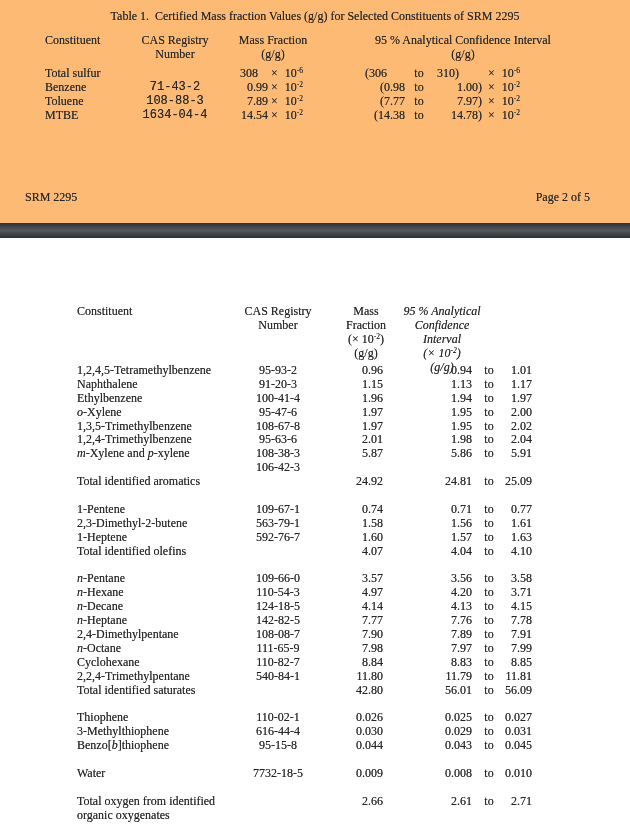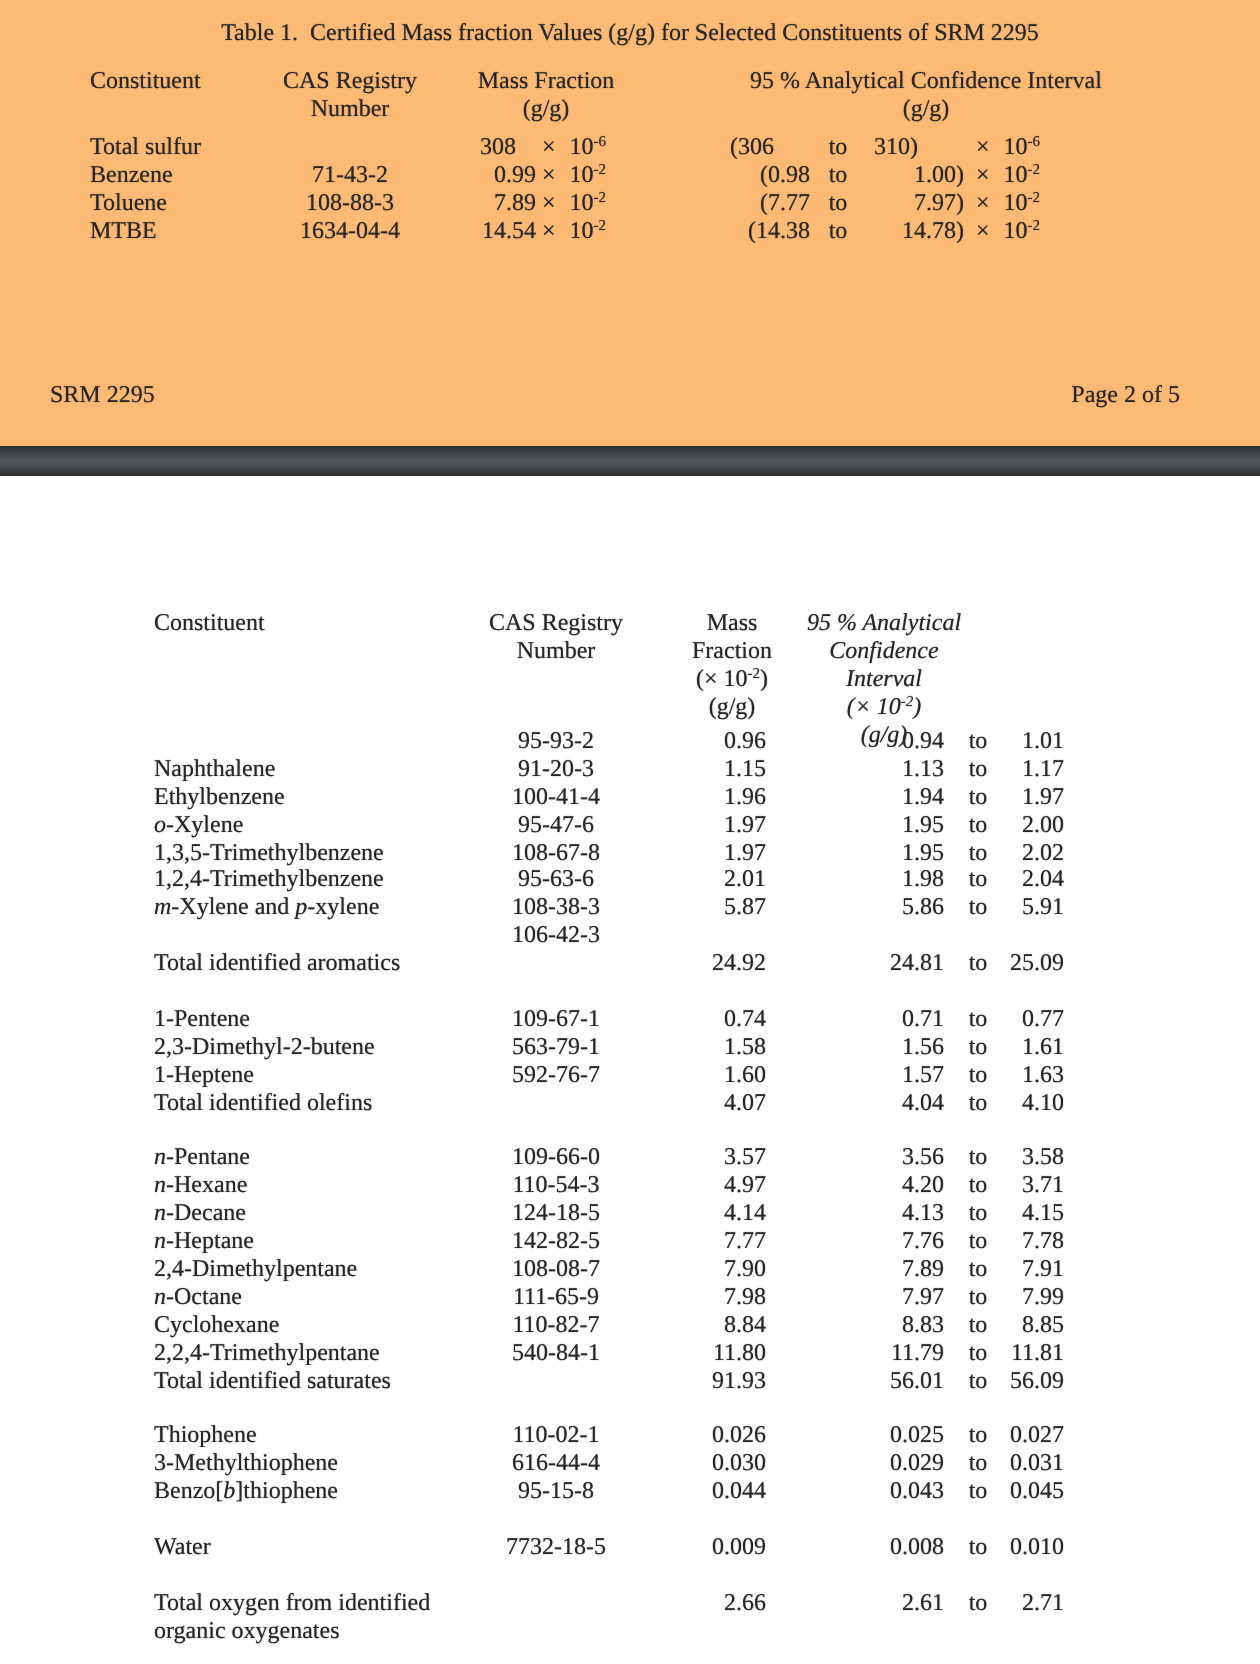--- a/index.html
+++ b/index.html
@@ -24,21 +24,21 @@
   .hline { line-height:14px; }
   .h-con { position:absolute; left:45px; top:33px; }
   .h-cas { position:absolute; left:130px; top:33px; width:90px; text-align:center; }
   .h-mf  { position:absolute; left:226px; top:33px; width:94px; text-align:center; }
   .h-ci  { position:absolute; left:353px; top:33px; width:220px; text-align:center; }
 
   .t1-rows { position:absolute; top:66px; left:0; width:630px; }
   .t1-row { position:relative; height:14px; line-height:14px; }
   .t1-row span { position:absolute; top:0; display:block; white-space:nowrap; }
   .c-name { left:45px;  width:95px; }
-  .c-cas  { left:130px; width:90px; text-align:center; }
+  .c-cas  { left:130px; width:90px; text-align:center;font-family:Liberation Mono, monospace; }
   .c-mfv  { left:220px; width:48px; text-align:right; }
   .c-mfm  { left:271px; width:60px; word-spacing:4px; }
   .c-cil  { left:350px; width:55px; text-align:right; }
   .c-cit  { left:407px; width:24px; text-align:center; }
   .c-cih  { left:431px; width:51px; text-align:right; }
   .c-cim  { left:488px; width:60px; word-spacing:4px; }
   .t1-row:first-child .c-mfv { text-align:left; padding-left:20px; }
   .t1-row:first-child .c-cil { text-align:left; padding-left:15px; }
   .t1-row:first-child .c-cih { text-align:left; padding-left:6px; }
 
@@ -162,20 +162,21 @@
   <div class="h2-ci">
     <div class="h2line">95 % Analytical</div>
     <div class="h2line">Confidence Interval</div>
     <div class="h2line">(× 10<sup>-2</sup>)</div>
     <div class="h2line">(g/g)</div>
   </div>
 
   <div class="t2-rows" id="t2-rows">
       <div class="t2-group">
         <div class="t2-row">
+          <span class="r-name">1,2,4,5-Tetramethylbenzene</span>
           <span class="r-cas">95-93-2</span>
           <span class="r-mf">0.96</span>
           <span class="r-low">0.94</span>
           <span class="r-to">to</span>
           <span class="r-high">1.01</span>
         </div>
         <div class="t2-row">
           <span class="r-name">Naphthalene</span>
           <span class="r-cas">91-20-3</span>
           <span class="r-mf">1.15</span>
@@ -328,21 +329,21 @@
           <span class="r-name">2,2,4-Trimethylpentane</span>
           <span class="r-cas">540-84-1</span>
           <span class="r-mf">11.80</span>
           <span class="r-low">11.79</span>
           <span class="r-to">to</span>
           <span class="r-high">11.81</span>
         </div>
         <div class="t2-row">
           <span class="r-name">Total identified saturates</span>
           <span class="r-cas"></span>
-          <span class="r-mf">91.93</span>
+          <span class="r-mf">42.80</span>
           <span class="r-low">56.01</span>
           <span class="r-to">to</span>
           <span class="r-high">56.09</span>
         </div>
       </div>
       <div class="t2-group">
         <div class="t2-row">
           <span class="r-name">Thiophene</span>
           <span class="r-cas">110-02-1</span>
           <span class="r-mf">0.026</span>

